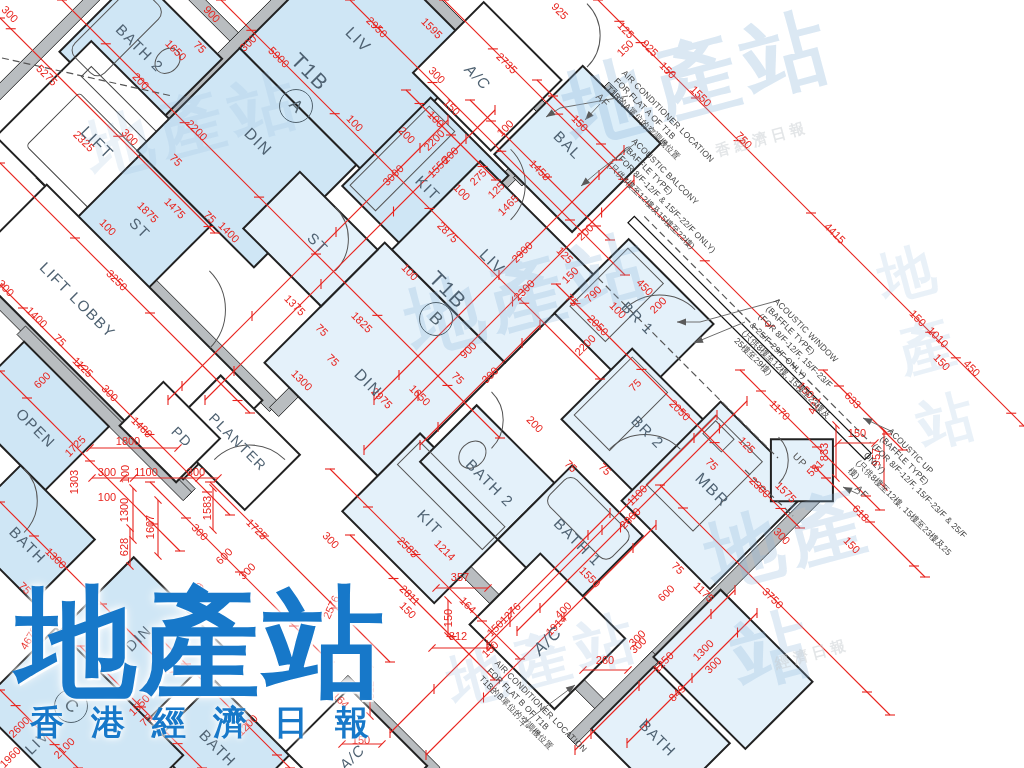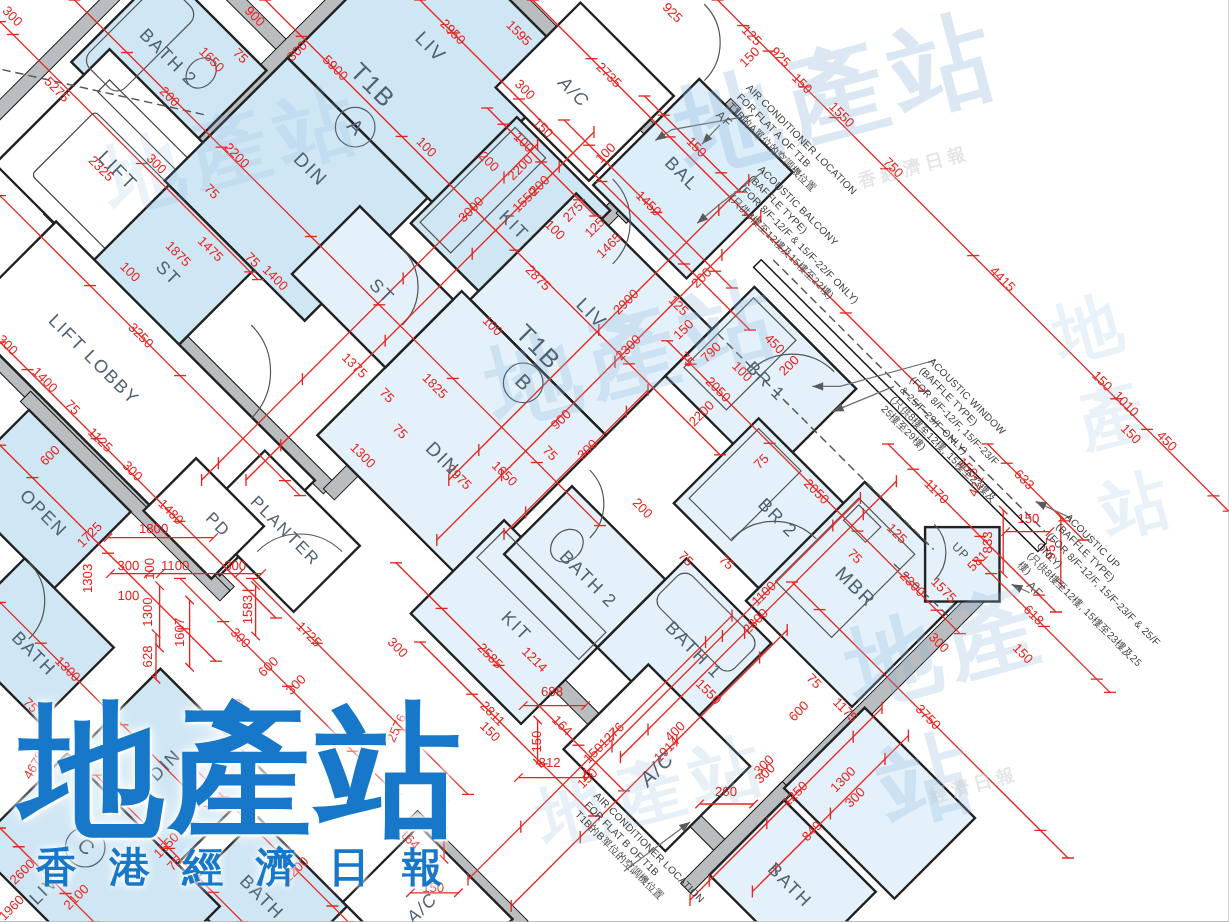--- a/index.html
+++ b/index.html
@@ -568,21 +568,21 @@
       <div class="lab dim" style="left: 458px; top: 636px; transform: translate(-50%, -50%) rotate(0deg);">812</div>
       <div class="lab dim" style="left: 490px; top: 649px; transform: translate(-50%, -50%) rotate(-45deg);">150</div>
       <div class="lab dim" style="left: 605px; top: 660px; transform: translate(-50%, -50%) rotate(0deg);">260</div>
       <div class="lab dim" style="left: 638px; top: 645px; transform: translate(-50%, -50%) rotate(-45deg);">300</div>
       <div class="lab dim" style="left: 663px; top: 662px; transform: translate(-50%, -50%) rotate(-45deg);">1250</div>
       <div class="lab dim" style="left: 677px; top: 693px; transform: translate(-50%, -50%) rotate(-45deg);">849</div>
       <div class="lab dim" style="left: 713px; top: 665px; transform: translate(-50%, -50%) rotate(-45deg);">300</div>
       <div class="lab dim" style="left: 703px; top: 650px; transform: translate(-50%, -50%) rotate(-45deg);">1300</div>
       <div class="lab dim" style="left: 408px; top: 547px; transform: translate(-50%, -50%) rotate(45deg);">2585</div>
       <div class="lab dim" style="left: 445px; top: 550px; transform: translate(-50%, -50%) rotate(45deg);">1214</div>
-      <div class="lab dim" style="left: 460px; top: 577px; transform: translate(-50%, -50%) rotate(0deg);">688</div>
+      <div class="lab dim" style="left: 460px; top: 577px; transform: translate(-50%, -50%) rotate(0deg);">357</div>
       <div class="lab dim" style="left: 410px; top: 595px; transform: translate(-50%, -50%) rotate(45deg);">2811</div>
       <div class="lab dim" style="left: 408px; top: 610px; transform: translate(-50%, -50%) rotate(45deg);">150</div>
       <div class="lab dim" style="left: 468px; top: 605px; transform: translate(-50%, -50%) rotate(45deg);">164</div>
       <div class="lab dim" style="left: 448px; top: 618px; transform: translate(-50%, -50%) rotate(-90deg);">150</div>
       <div class="lab room" style="left: 140px; top: 48px; transform: translate(-50%, -50%) rotate(45deg); font-size: 15px;">BATH 2</div>
       <div class="lab room" style="left: 97px; top: 143px; transform: translate(-50%, -50%) rotate(45deg); font-size: 16px;">LIFT</div>
       <div class="lab room" style="left: 140px; top: 228px; transform: translate(-50%, -50%) rotate(45deg); font-size: 15px;">ST</div>
       <div class="lab room" style="left: 258px; top: 142px; transform: translate(-50%, -50%) rotate(45deg); font-size: 16px;">DIN</div>
       <div class="lab room" style="left: 358px; top: 40px; transform: translate(-50%, -50%) rotate(45deg); font-size: 16px;">LIV</div>
       <div class="lab room" style="left: 310px; top: 72px; transform: translate(-50%, -50%) rotate(45deg); font-size: 21px;">T1B</div>

